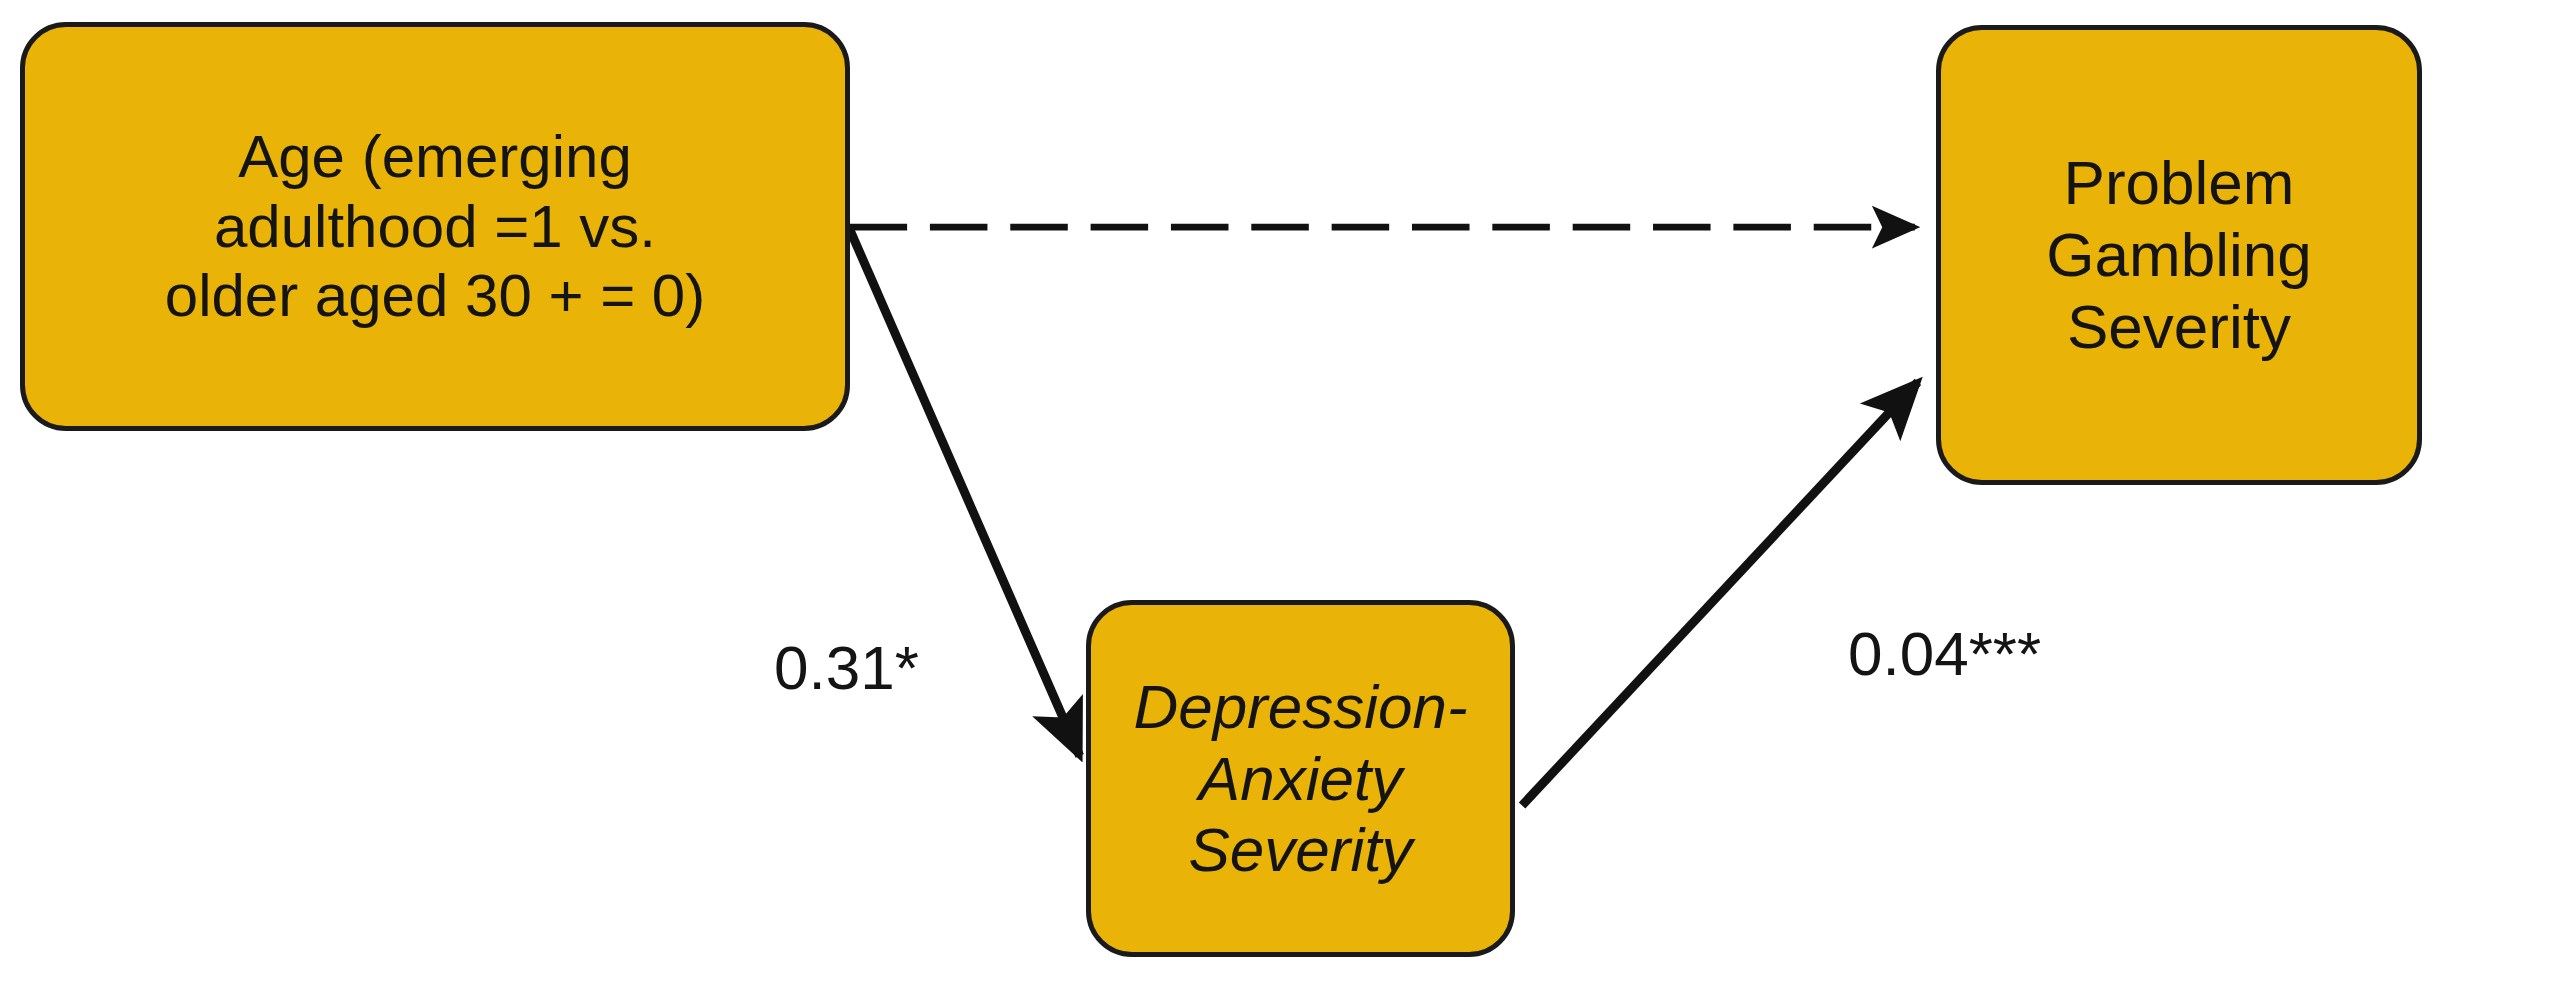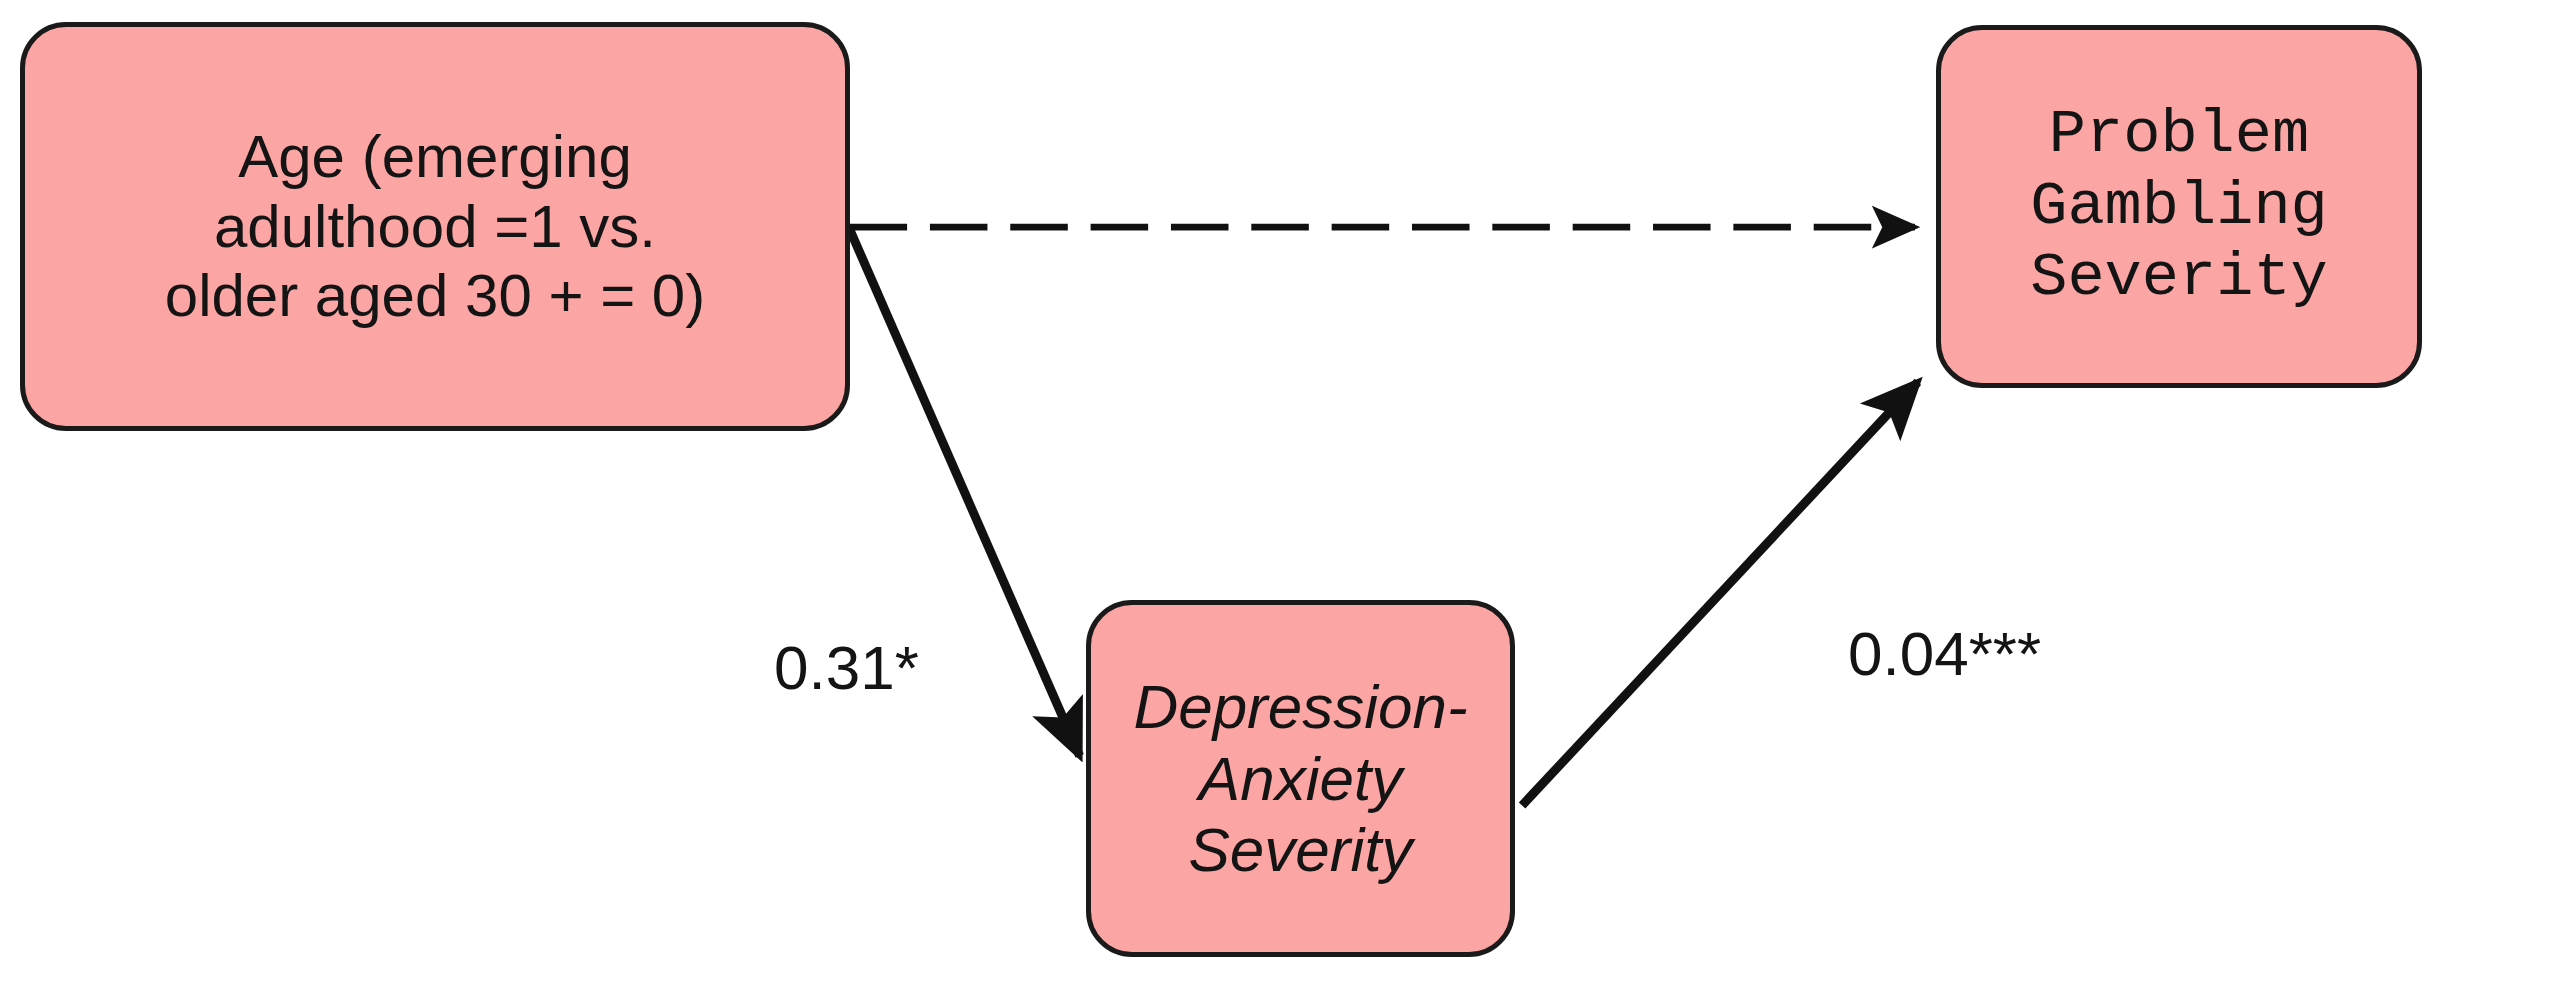--- a/index.html
+++ b/index.html
@@ -22,21 +22,21 @@
   #path-layer {
     position: absolute;
     left: 0;
     top: 0;
     width: 2576px;
     height: 982px;
   }
   .node-box {
     position: absolute;
     box-sizing: border-box;
-    background: #fca5a5;
+    background: #eab308;
     border: 5px solid #1a1a1a;
     border-radius: 46px;
     display: flex;
     align-items: center;
     justify-content: center;
     text-align: center;
     z-index: 3;
   }
   .node-label {
     font-size: 62px;
@@ -58,22 +58,21 @@
     left: 1086px;
     top: 600px;
     width: 429px;
     height: 357px;
     font-style: italic;
   }
   #node-gambling {
     left: 1936px;
     top: 25px;
     width: 486px;
-    height: 363px;
-    font-family: Liberation Mono, monospace;
+    height: 460px;
   }
   .edge-label {
     position: absolute;
     font-size: 62px;
     color: #141414;
     white-space: nowrap;
     z-index: 4;
   }
   #label-direct   { left: 1252px; top: 95px; }
   #label-a-path   { left: 774px;  top: 632px; }

